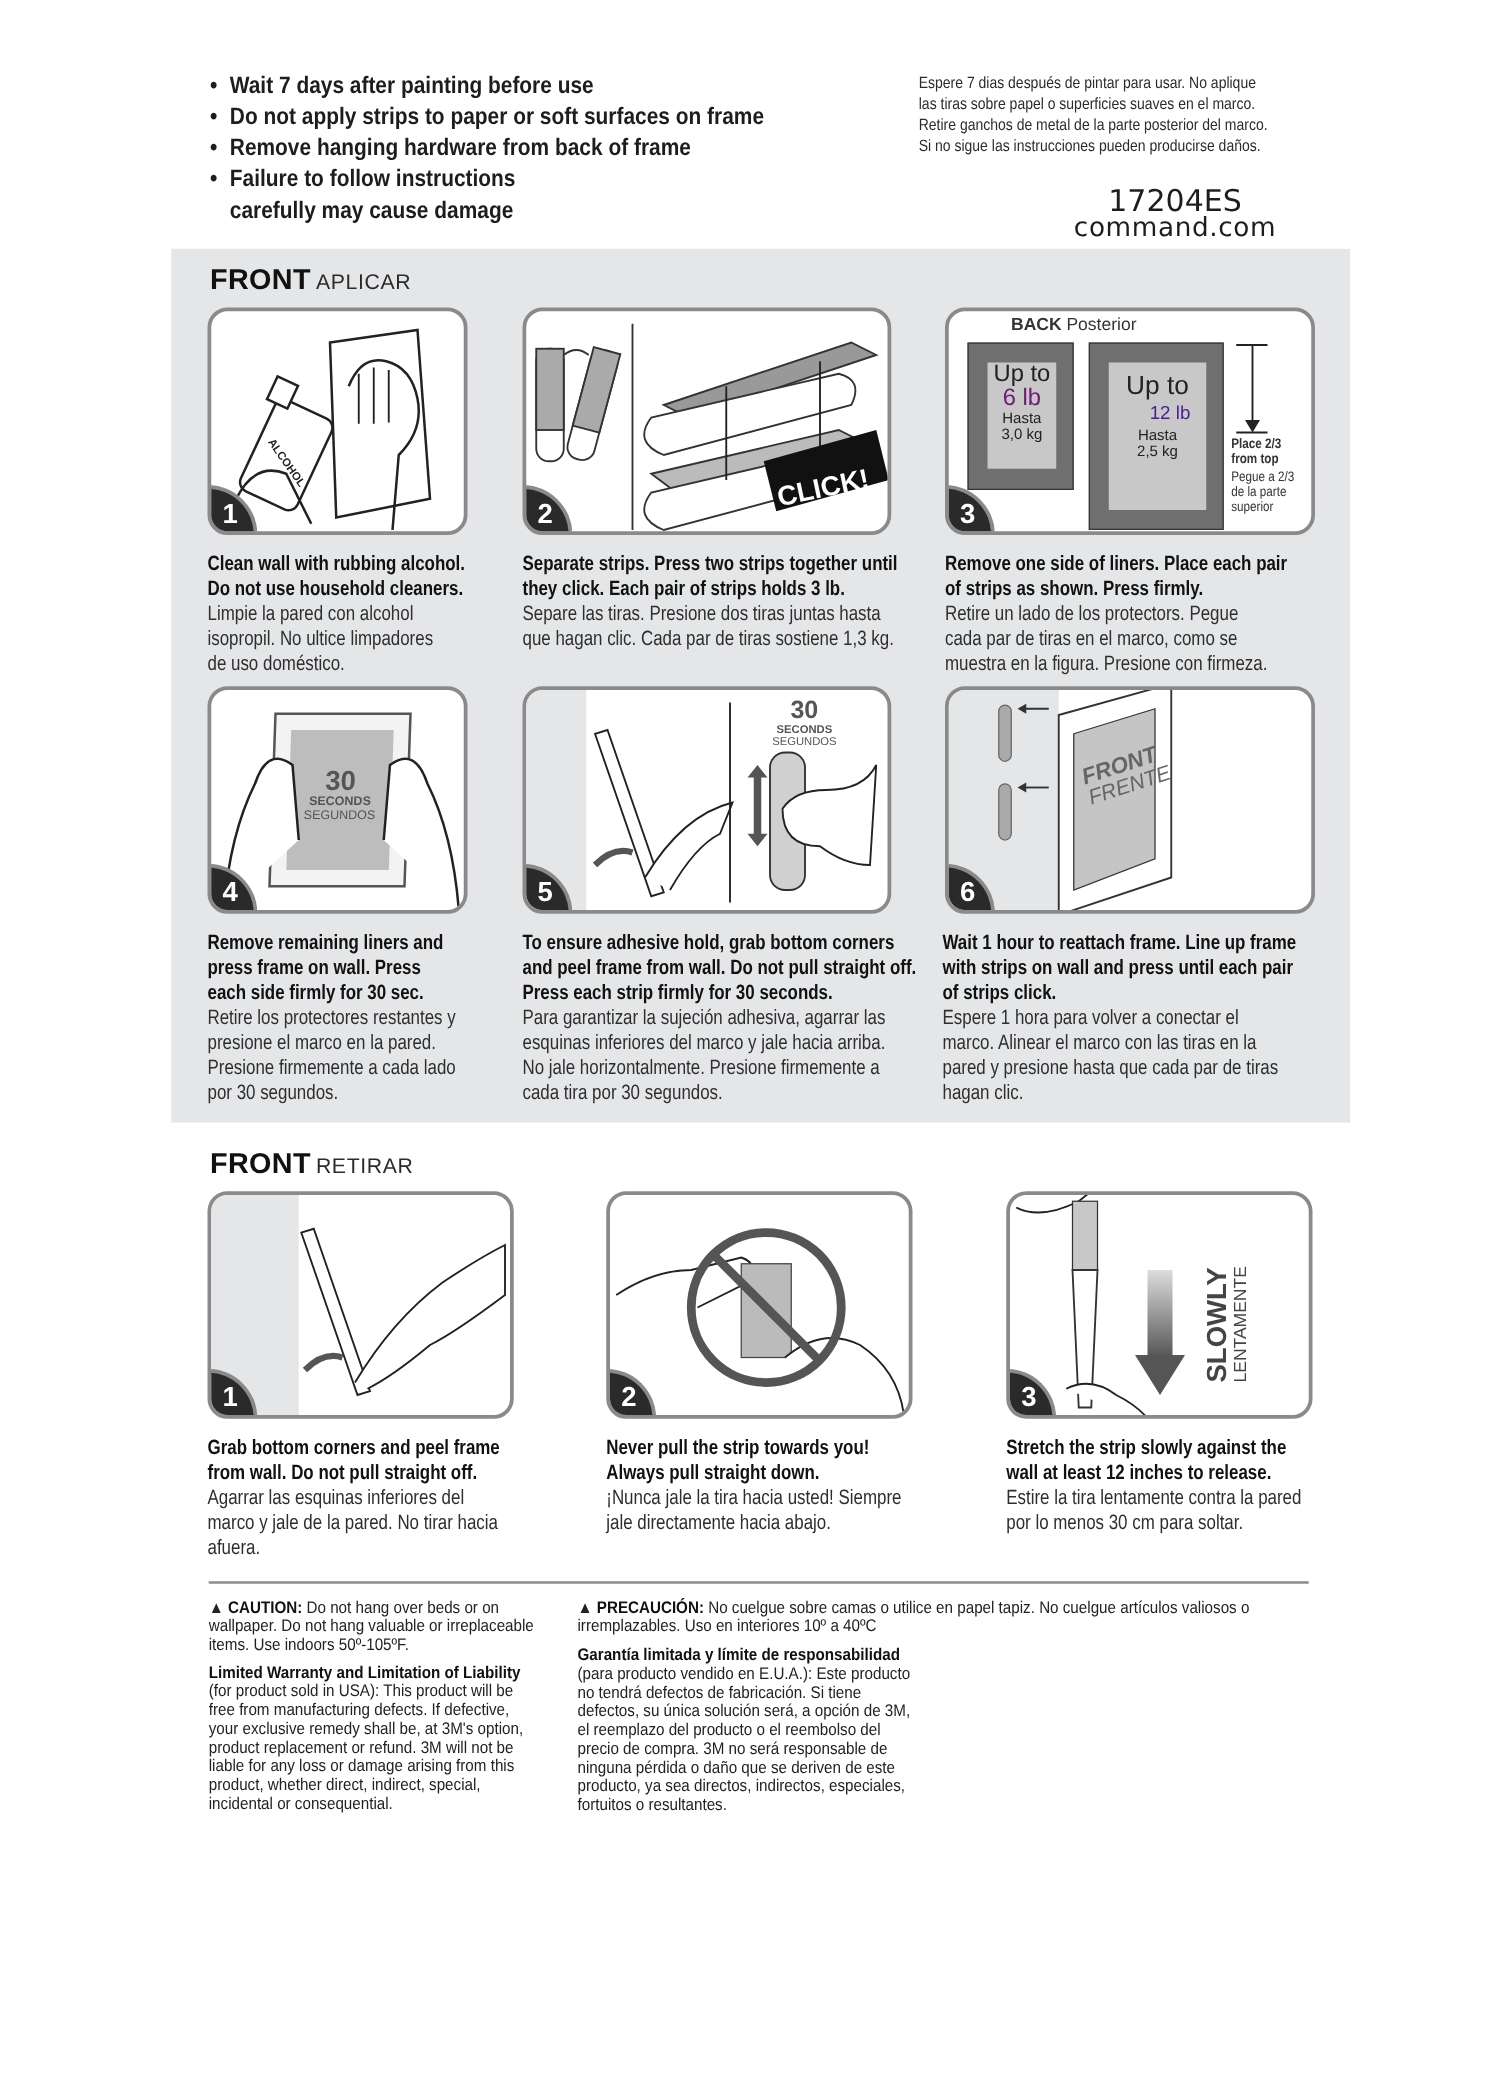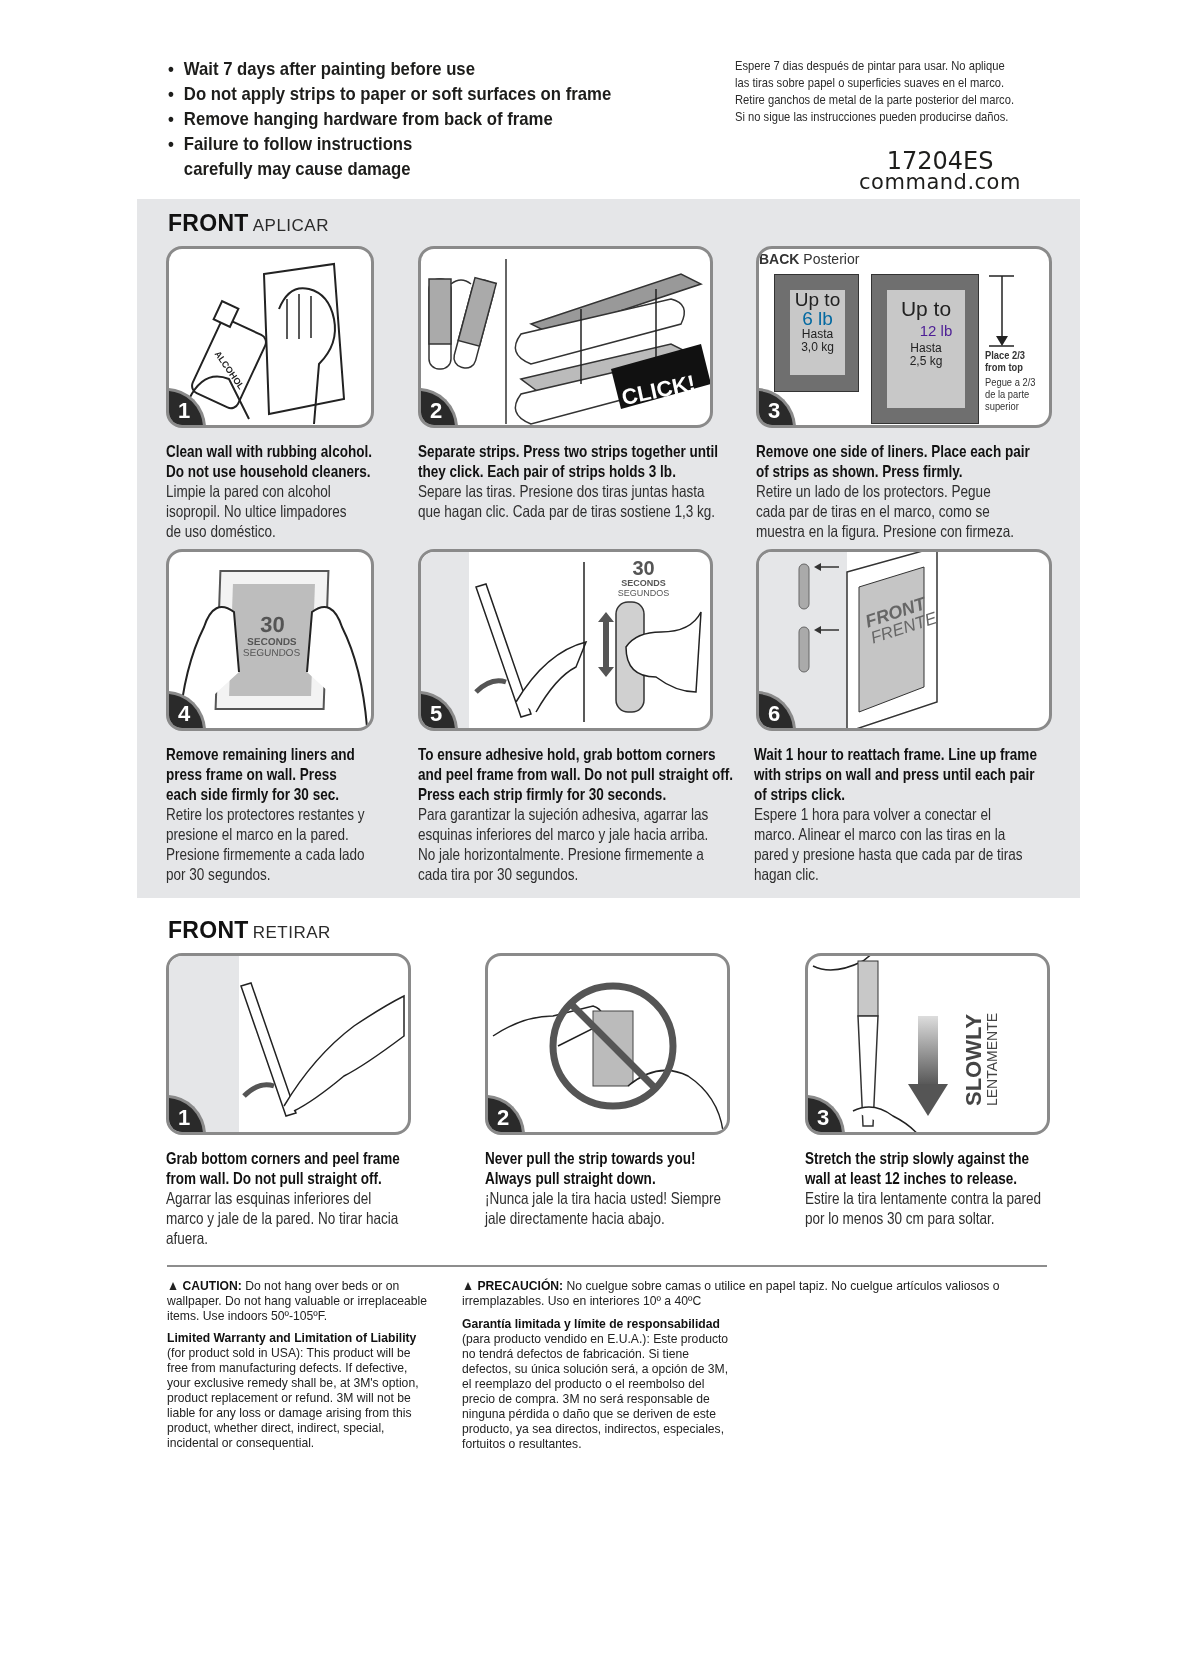--- a/index.html
+++ b/index.html
@@ -87,25 +87,25 @@
     <path d="M100 145 q-15 20 10 30 l150 -40 q10 -20 -10 -25 z" fill="#fff" stroke="#333" stroke-width="1.5"></path>
     <line x1="160" y1="60" x2="160" y2="135" stroke="#222" stroke-width="1.5"></line>
     <line x1="235" y1="40" x2="235" y2="115" stroke="#222" stroke-width="1.5"></line>
     <polygon points="190,120 280,95 290,135 200,160" fill="#111"></polygon>
     <text x="200" y="148" font-size="22" font-weight="bold" fill="#fff" transform="rotate(-12 240 140)" font-family="Liberation Sans, sans-serif">CLICK!</text>
   </svg>
   <div class="badge">2</div>
 </div>
 
 <div class="panel" style="left:756px; top:246px; width:296px; height:182px;">
-  <div class="ill-text" style="left:0; top:2px; width:200px; text-align:left; font-size:14px;"><b>BACK</b> <span>Posterior</span></div>
+  <div class="ill-text" style="left:0; top:2px; width:200px; text-align:center; font-size:14px;"><b>BACK</b> <span>Posterior</span></div>
   <div style="position:absolute; left:15px; top:25px; width:85px; height:118px; background:#6f6f6f; border:1px solid #333;">
     <div style="position:absolute; left:15px; top:15px; width:55px; height:85px; background:#c8c8c8; text-align:center;">
       <div style="font-size:19px; line-height:19px; color:#222;">Up to</div>
-      <div style="font-size:19px; line-height:19px; color:#0369a1;">6 lb</div>
+      <div style="font-size:19px; line-height:19px; color:#701a75;">6 lb</div>
       <div style="font-size:12px; line-height:13px; color:#222;">Hasta</div>
       <div style="font-size:12px; line-height:13px; color:#222;">3,0 kg</div>
     </div>
   </div>
   <div style="position:absolute; left:112px; top:25px; width:108px; height:150px; background:#6f6f6f; border:1px solid #333;">
     <div style="position:absolute; left:15px; top:15px; width:78px; height:118px; background:#c8c8c8; text-align:center;">
       <div style="font-size:21px; line-height:22px; color:#222; margin-top:8px;">Up to</div>
       <div style="font-size:15px; line-height:22px; color:#4c1d95;padding-left:20px;">12 lb</div>
       <div style="font-size:12px; line-height:13px; color:#222;">Hasta</div>
       <div style="font-size:12px; line-height:13px; color:#222;">2,5 kg</div>

